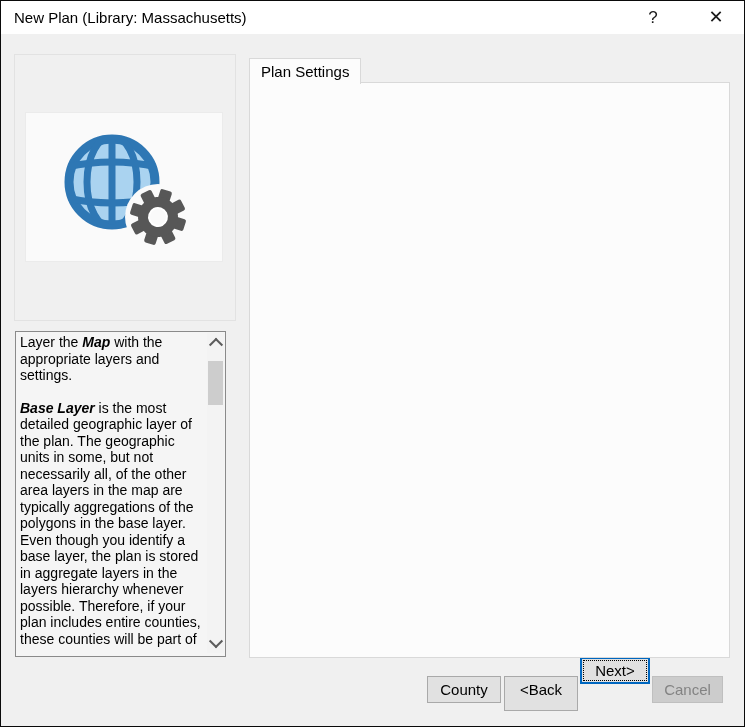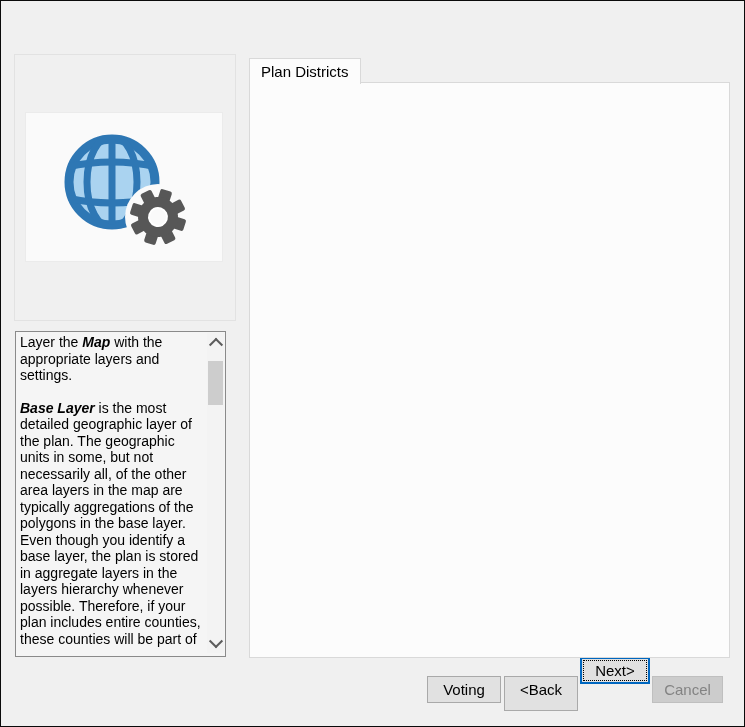--- a/index.html
+++ b/index.html
@@ -57,20 +57,29 @@
   .btn.disabled{background:#cccccc;border:1px solid #bfbfbf;color:#838383;}
   
   #multimember-checkbox{left:283px;top:258px;width:14px;height:14px;background:#fff;border:1px solid #4d4d4d;}
   u{text-decoration:underline;}
 </style>
 </head>
 <body>
 
 <div id="dialog">
 
+  <div id="titlebar" class="abs">
+    <div id="title-text" class="abs">New Plan (Library: Massachusetts)</div>
+    <div id="help-btn" class="abs cap-btn">
+      <span>?</span>
+    </div>
+    <div id="close-btn" class="abs cap-btn">
+      <span>✕</span>
+    </div>
+  </div>
 
   <div id="img-panel" class="abs">
     <div id="img-inner" class="abs">
       <svg id="globe-svg" class="abs" width="152" height="124" viewBox="0 0 152 124">
         <defs>
             <clipPath id="gclip">
               <circle cx="64" cy="57" r="47"></circle>
             </clipPath>
           </defs>
         <circle cx="64" cy="57" r="43" stroke-width="9" fill="#aad3f0" stroke="#2e77b4"></circle>
@@ -109,21 +118,21 @@
         <span class="sb-chev"></span>
       </div>
       <div id="sb-thumb" class="abs"></div>
       <div id="sb-down" class="abs sb-btn">
         <span class="sb-chev"></span>
       </div>
     </div>
   </div>
 
   <div id="tab-item" class="abs">
-    <span>Plan Districts</span>
+    <span>Plan Settings</span>
   </div>
   <div id="tab-body" class="abs"></div>
 
   <div id="group-top" class="abs groupbox"></div>
 
   <div class="abs lbl" style="left:276px;top:113px;">Map</div>
   <div class="abs combo" style="left:375px;top:111px;width:330px;">
     <span class="combo-val">Block-VTD-County</span>
     <span class="chev"></span>
   </div>
@@ -182,18 +191,18 @@
     <span class="combo-val">Block</span>
     <span class="chev"></span>
   </div>
 
   <div class="abs lbl" style="left:295px;top:566px;">Fill District From</div>
   <div class="abs combo" style="left:530px;top:562px;width:178px;">
     <span class="combo-val">[VTD Split]</span>
     <span class="chev"></span>
   </div>
 
-  <div class="abs btn" style="left:426px;top:675px;width:74px;height:27px;">Voting</div>
+  <div class="abs btn" style="left:426px;top:675px;width:74px;height:27px;">County</div>
   <div class="abs btn" style="left:503px;top:675px;width:74px;height:35px;">&lt;Back</div>
   <div class="abs btn default" style="left:579px;top:656px;width:70px;height:27px;">Next&gt;</div>
   <div class="abs btn disabled" style="left:651px;top:675px;width:71px;height:27px;">Cancel</div>
 
 </div>
 
 </body></html>

